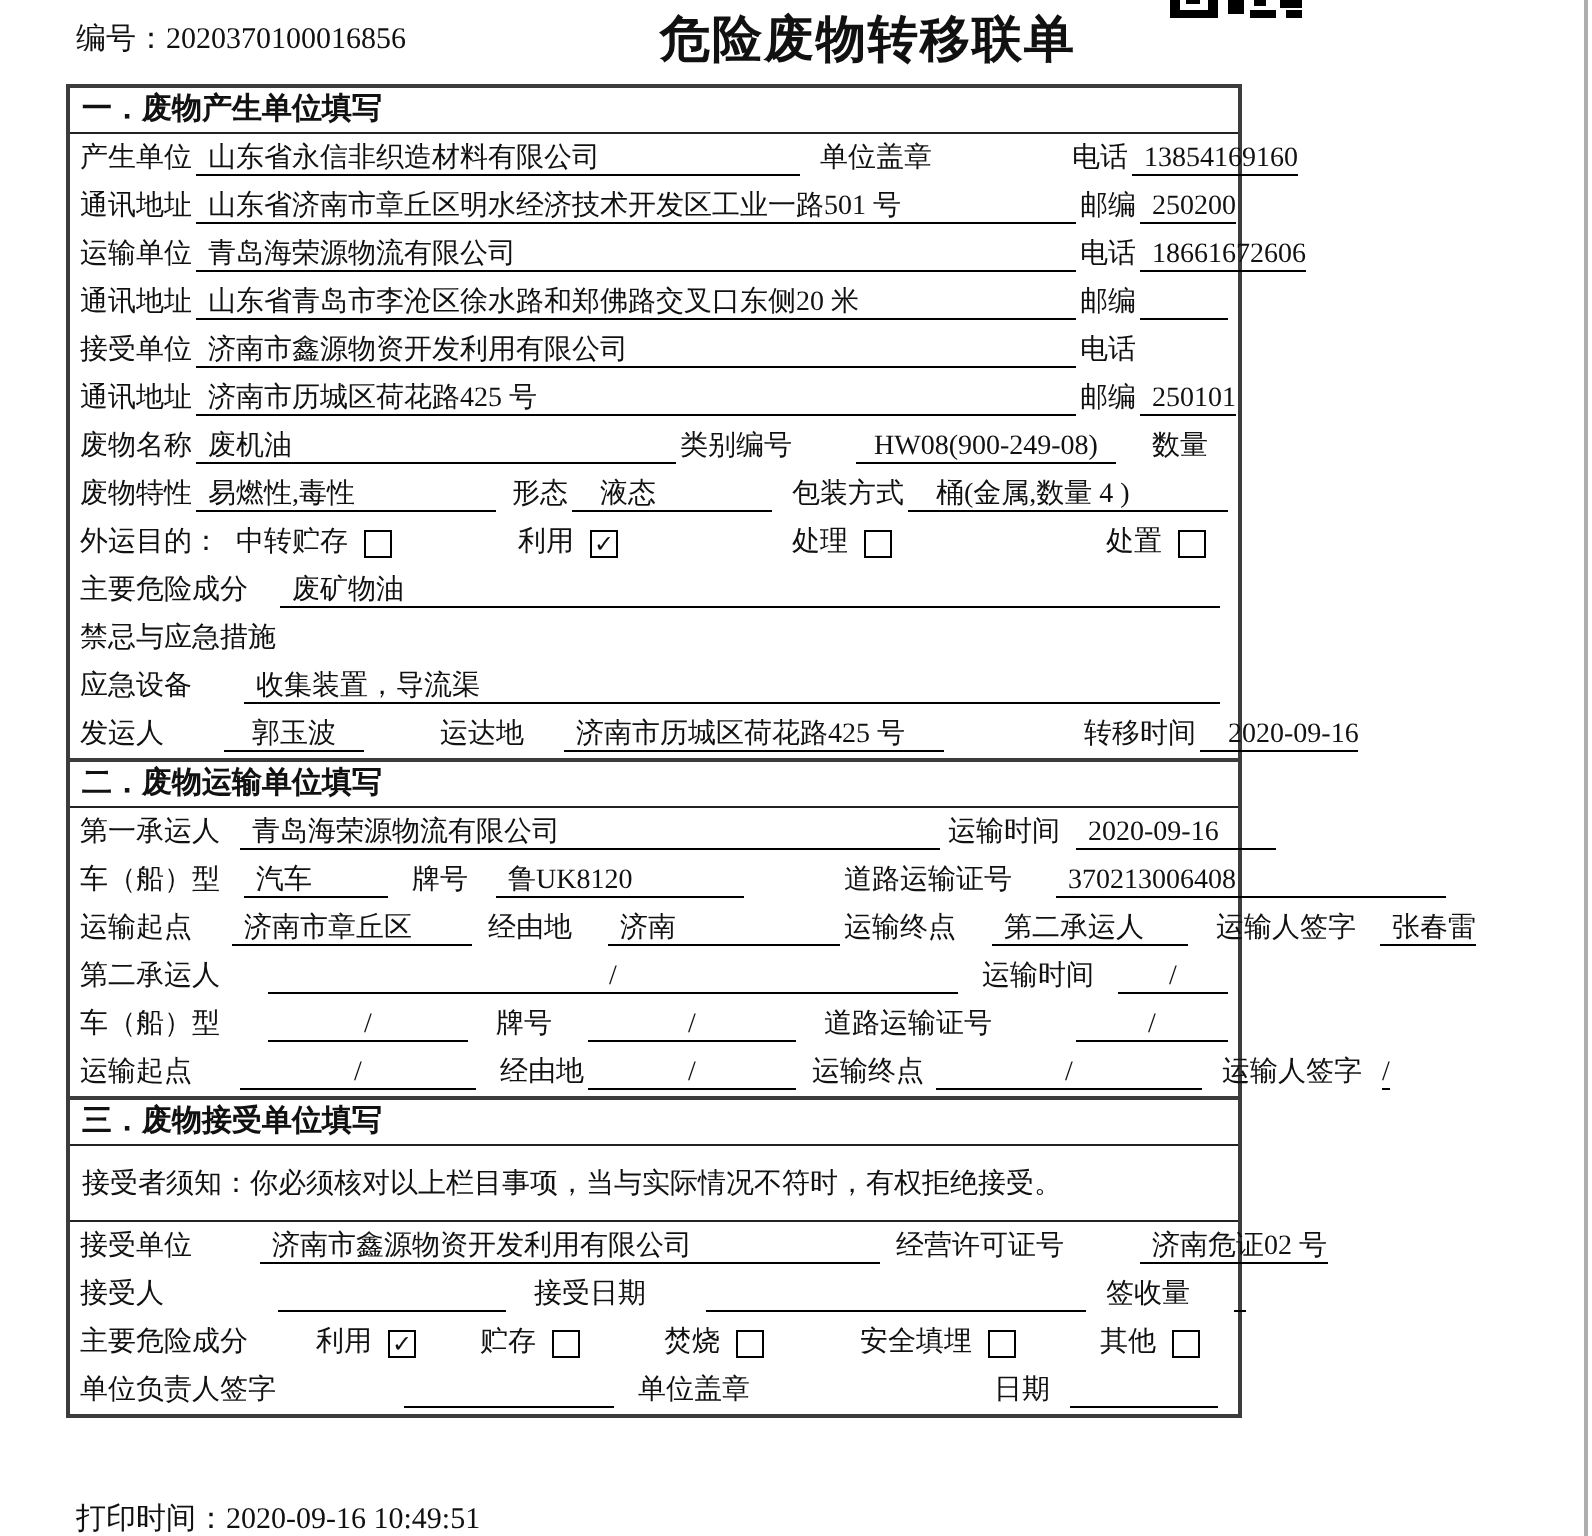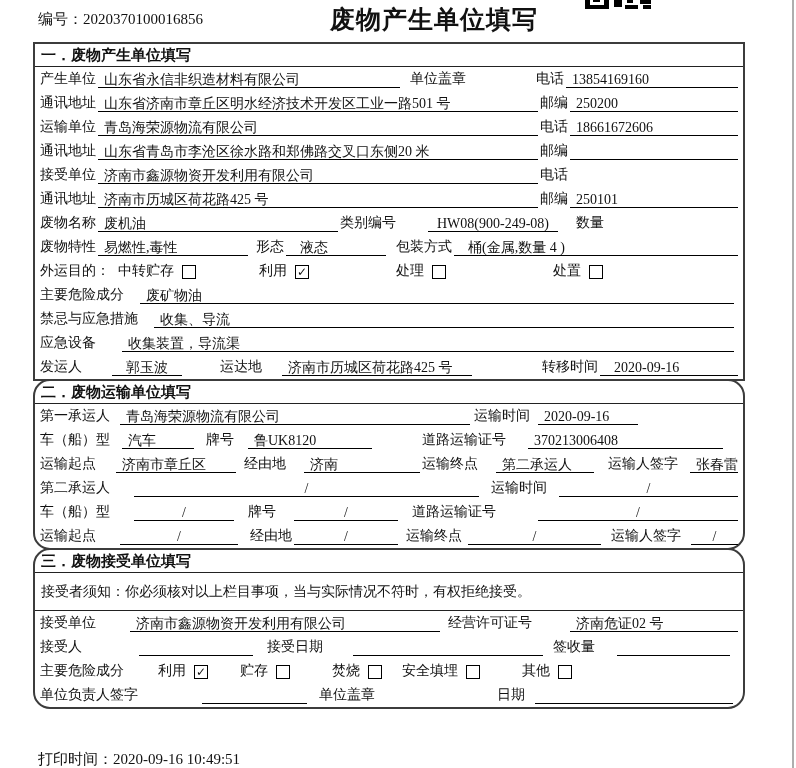--- a/index.html
+++ b/index.html
@@ -7,41 +7,41 @@
     width:796px;height:768px;background:#ffffff;color:#111;
     font-family:"Liberation Serif","DejaVu Serif",serif;
     position:relative;overflow:hidden;
   }
   .serial{position:absolute;left:38px;top:10px;font-size:15px;white-space:nowrap;}
   .doc-title{position:absolute;left:330px;top:3px;font-size:25px;font-weight:bold;letter-spacing:1px;white-space:nowrap;}
   .qr{position:absolute;left:585px;top:0;width:66px;height:9px;}
   .qr div{position:absolute;background:#000;}
   .edge-line{position:absolute;left:792px;top:0;width:2px;height:768px;background:#aeaeae;}
 
-  .form{position:absolute;left:33px;top:42px;width:712px;}
+  .form{position:absolute;left:33px;top:42px;width:588px;}
   .sec{border:2px solid #3c3c3c;background:#fff;box-sizing:border-box;}
-  .sec + .sec{margin-top:-2px;border-radius:17px;}
+  .sec + .sec{margin-top:-2px;}
   .sec-h{font-weight:bold;font-size:15px;height:23px;line-height:22px;padding-left:6px;border-bottom:1px solid #222;box-sizing:border-box;}
   .notice{height:38px;display:flex;align-items:center;padding-left:6px;border-bottom:1px solid #222;font-size:14px;box-sizing:border-box;}
   .row{display:flex;align-items:flex-end;padding:0 5px 3px 5px;height:24px;box-sizing:border-box;font-size:14px;}
   .lbl{flex:0 0 auto;white-space:nowrap;}
   .val{border-bottom:1px solid #000;white-space:nowrap;flex:0 0 auto;padding-left:6px;box-sizing:border-box;height:17px;line-height:17px;overflow:visible;}
   .fill{flex:1 1 auto;}
   .ctr{text-align:center;padding-left:0;}
   .cb{flex:0 0 auto;width:12px;height:12px;border:1.5px solid #000;margin-left:8px;margin-bottom:1px;display:flex;align-items:center;justify-content:center;box-sizing:content-box;}
   .cb span{font-size:12px;line-height:12px;font-weight:bold;font-family:"DejaVu Sans",sans-serif;}
   .footer{position:absolute;left:38px;top:750px;font-size:15px;white-space:nowrap;}
 </style>
 </head>
 <body>
 
 <div class="serial">
   <span>编号：</span><span>2020370100016856</span>
 </div>
-<div class="doc-title">废物产生单位填写</div>
+<div class="doc-title">危险废物转移联单</div>
 
 <div class="qr">
   <div style="left:0;top:0;width:5px;height:9px;"></div>
   <div style="left:0;top:5px;width:24px;height:4px;"></div>
   <div style="left:19px;top:0;width:5px;height:9px;"></div>
   <div style="left:8px;top:0;width:7px;height:2px;"></div>
   <div style="left:29px;top:0;width:8px;height:7px;"></div>
   <div style="left:40px;top:5px;width:13px;height:4px;"></div>
   <div style="left:42px;top:0;width:6px;height:3px;"></div>
   <div style="left:55px;top:0;width:11px;height:4px;"></div>
@@ -132,21 +132,20 @@
         </span>
     </div>
 
     <div class="row">
       <span class="lbl" style="width:88px">主要危险成分</span>
       <span class="val fill" style="margin-left:12px;margin-right:4px">废矿物油</span>
     </div>
 
     <div class="row">
       <span class="lbl" style="width:102px">禁忌与应急措施</span>
-      <span class="val fill" style="margin-left:12px;margin-right:4px">收集、导流</span>
     </div>
 
     <div class="row">
       <span class="lbl" style="width:58px">应急设备</span>
       <span class="val fill" style="margin-left:24px;margin-right:4px">收集装置，导流渠</span>
     </div>
 
     <div class="row">
       <span class="lbl" style="width:44px">发运人</span>
       <span class="val ctr" style="margin-left:28px;width:70px">郭玉波</span>
@@ -242,21 +241,21 @@
           <span>✓</span>
         </span>
       <span class="lbl" style="margin-left:32px">贮存</span>
       <span class="cb">
           <span style="visibility: hidden;">✓</span>
         </span>
       <span class="lbl" style="margin-left:42px">焚烧</span>
       <span class="cb">
           <span style="visibility: hidden;">✓</span>
         </span>
-      <span class="lbl" style="margin-left:20px">安全填埋</span>
+      <span class="lbl" style="margin-left:48px">安全填埋</span>
       <span class="cb">
           <span style="visibility: hidden;">✓</span>
         </span>
       <span class="lbl" style="margin-left:42px">其他</span>
       <span class="cb">
           <span style="visibility: hidden;">✓</span>
         </span>
     </div>
 
     <div class="row">

